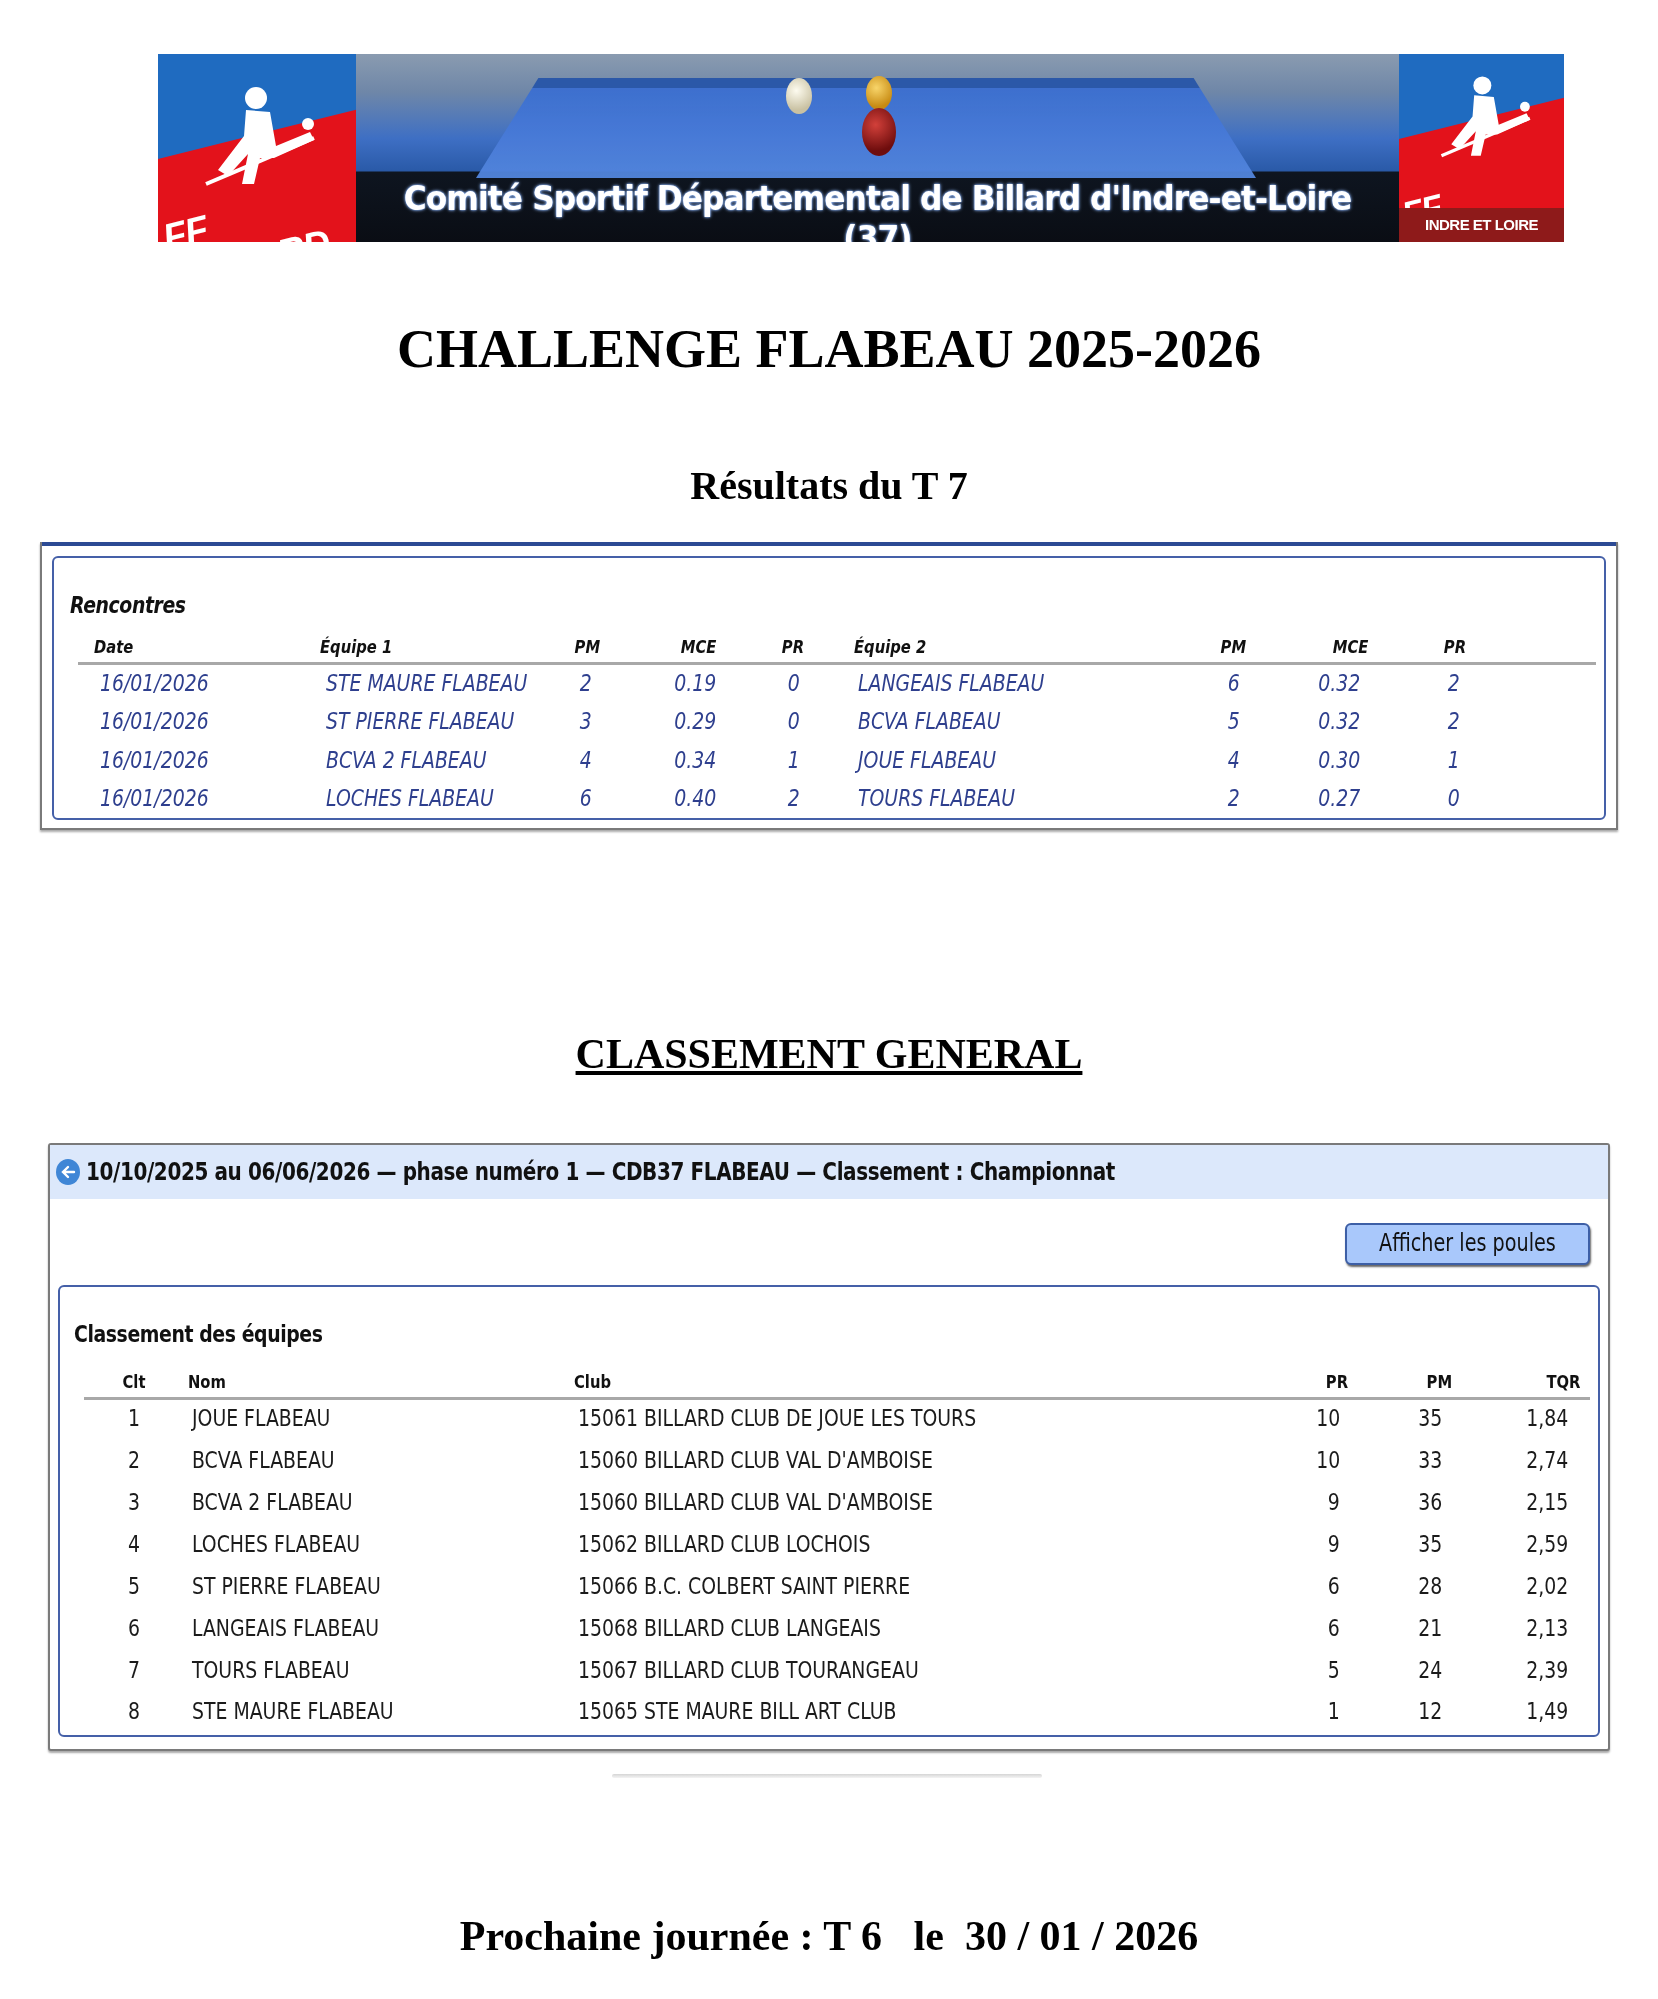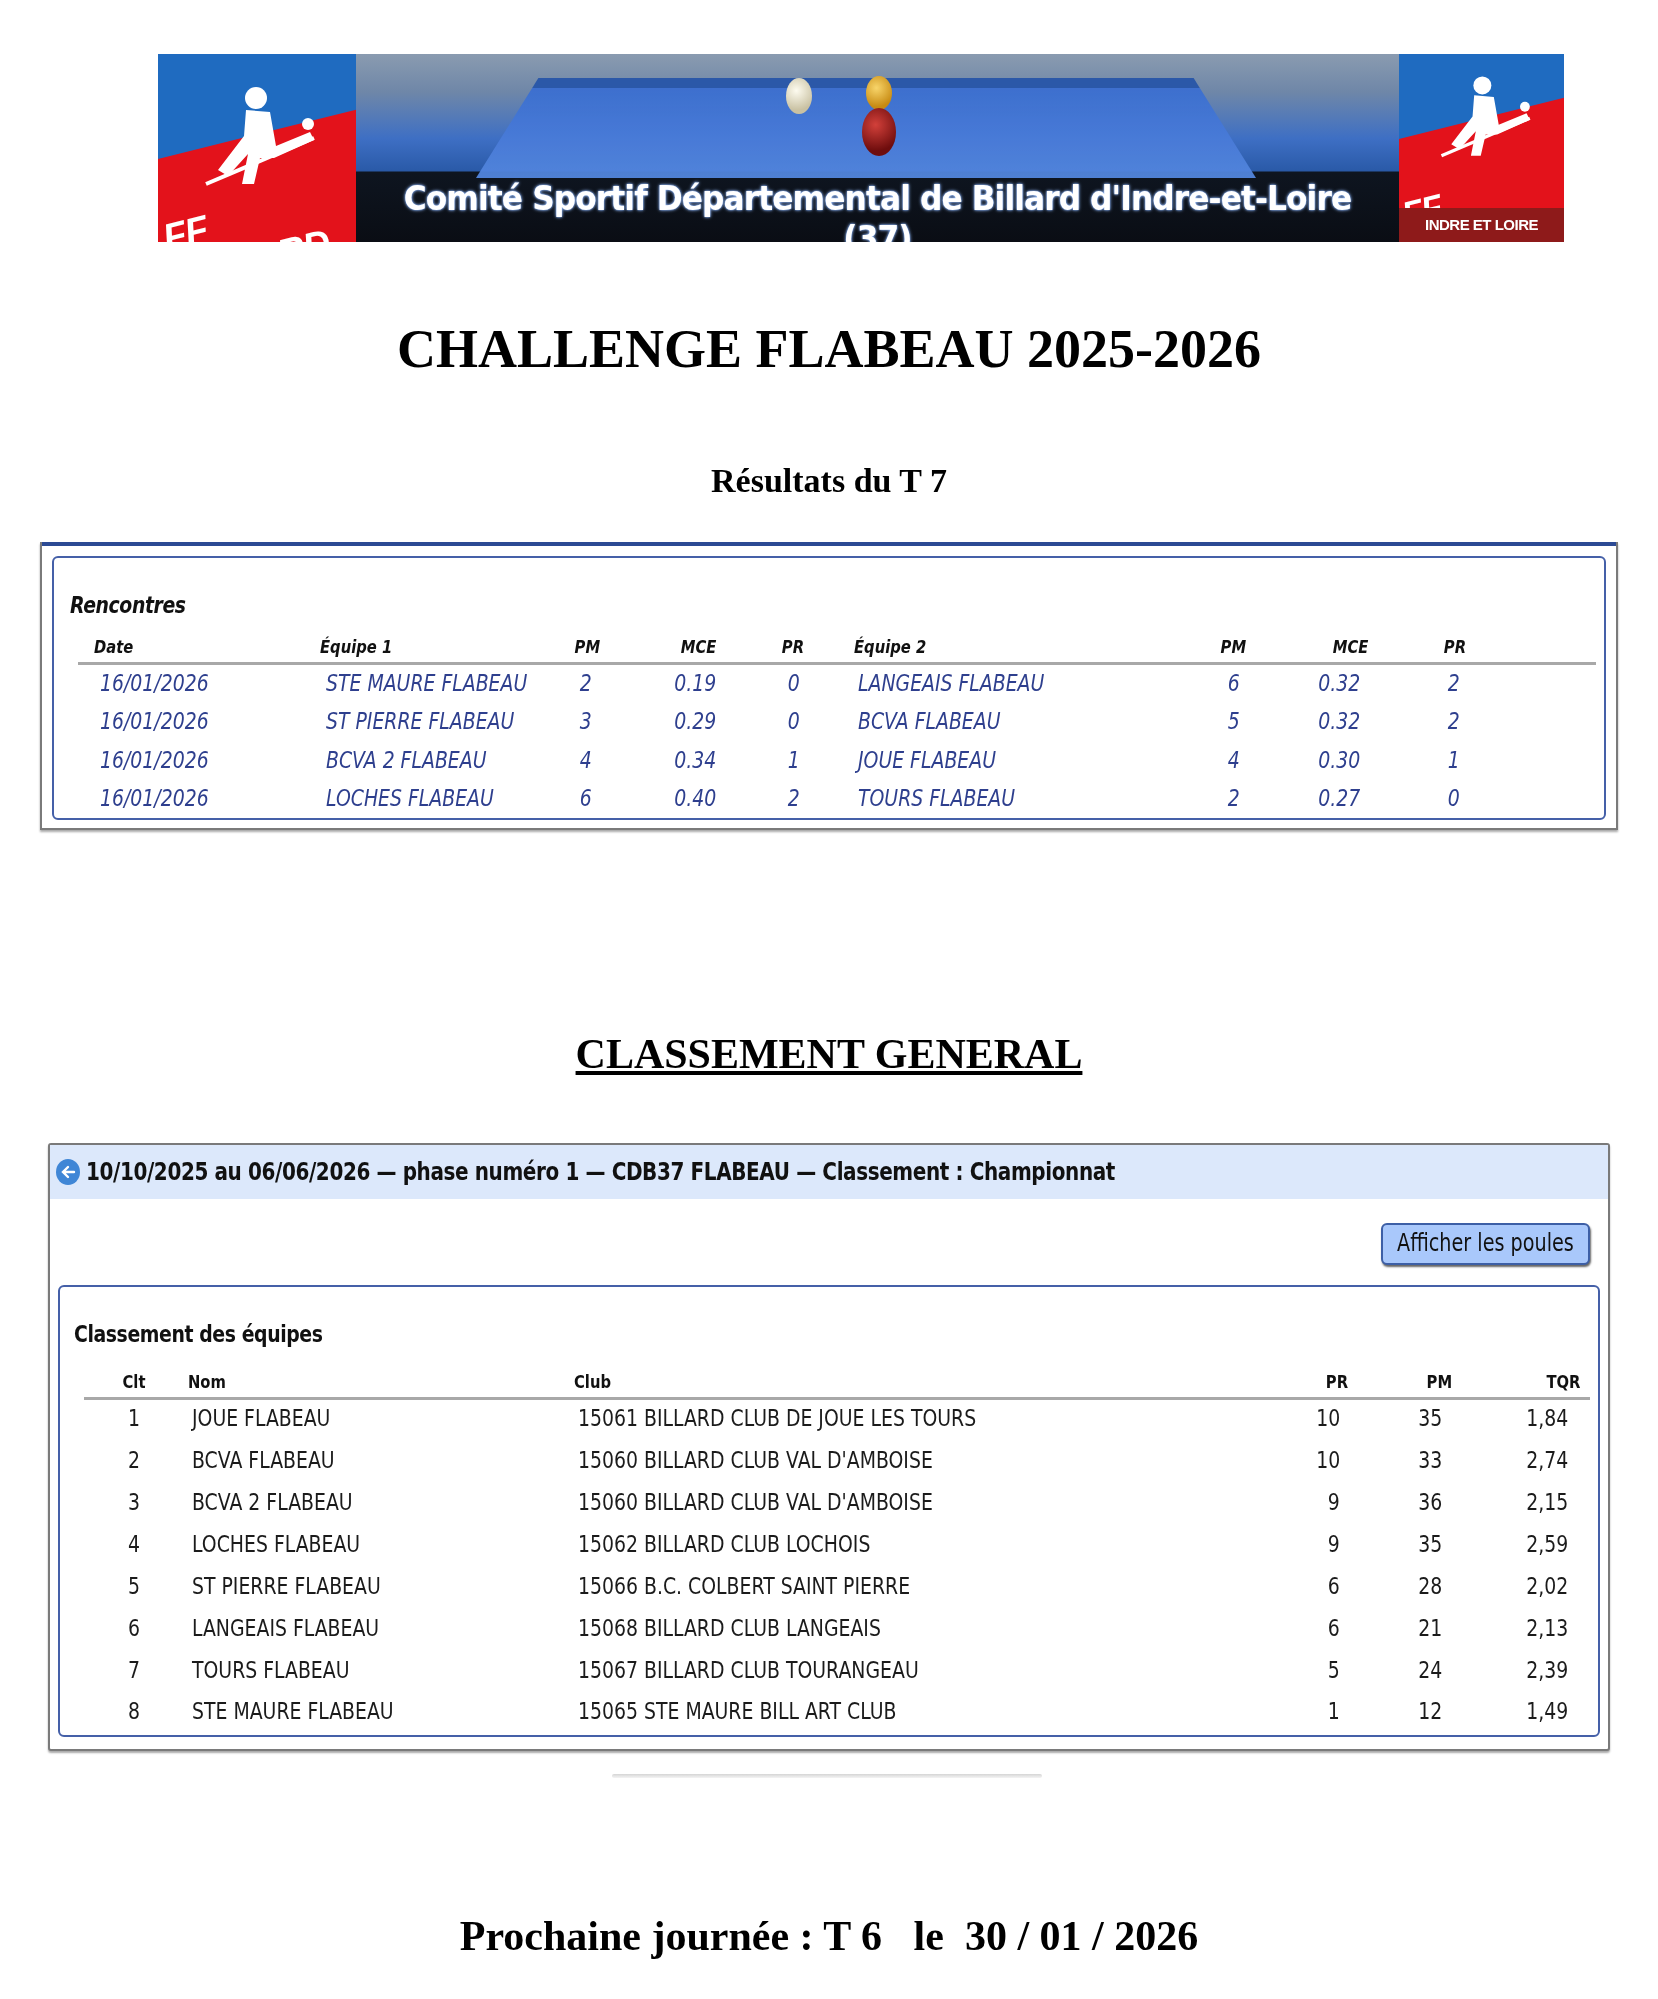--- a/index.html
+++ b/index.html
@@ -20,21 +20,21 @@
   .ball.red { left: 506px; top: 54px; width: 34px; height: 48px; background: radial-gradient(circle at 40% 35%, #d2403a, #6e0d0d 70%); }
   .banner-caption { position: absolute; left: 0; right: 0; top: 124px; text-align: center; color: #ffffff; font-family: "DejaVu Sans", sans-serif; font-weight: bold; font-size: 34px; letter-spacing: -1px; text-shadow: 0 0 4px #9fc3ff, 0 0 2px #6aa0ff; transform: scaleX(0.92); }
   .logo-right { width: 165px; height: 188px; position: relative; background: #1f6bc0; overflow: hidden; }
   .logo-right .red { position: absolute; left: -20px; top: 90px; width: 230px; height: 120px; background: #e3121b; transform: rotate(-14deg); transform-origin: left top; }
   .logo-right .band { position: absolute; left: 0; bottom: 0; width: 100%; height: 34px; background: #8e1a1a; color: #ffffff; font-size: 15px; font-weight: bold; text-align: center; line-height: 34px; letter-spacing: -0.5px; }
   .logo-right .logo-text { left: 6px; top: 122px; font-size: 34px; }
   .logo-right .player { position: absolute; left: 30px; top: 20px; width: 110px; height: 90px; }
 
   
   .title { position: absolute; left: 0; width: 1658px; top: 318px; text-align: center; font-family: "Liberation Serif", serif; font-weight: bold; font-size: 54px; color: #000; }
-  .subtitle { position: absolute; left: 0; width: 1658px; top: 462px; text-align: center; font-family: "Liberation Serif", serif; font-weight: bold; font-size: 34px; color: #000; }
+  .subtitle { position: absolute; left: 0; width: 1658px; top: 462px; text-align: center; font-family: "Liberation Serif", serif; font-weight: bold; font-size: 40px; color: #000; }
   .section-title { position: absolute; left: 0; width: 1658px; top: 1030px; text-align: center; font-family: "Liberation Serif", serif; font-weight: bold; font-size: 42px; color: #000; text-decoration: underline; }
   .next-day { position: absolute; left: 0; width: 1658px; top: 1912px; text-align: center; font-family: "Liberation Serif", serif; font-weight: bold; font-size: 42px; color: #000; white-space: pre; }
 
   
   .outer-frame { position: absolute; border: 2px solid #7a7a7a; border-top: none; box-shadow: 0 2px 2px #aaa; background: #fff; }
   .r-outer { left: 40px; top: 542px; width: 1574px; height: 286px; font-style: italic; }
   .r-outer .topline { position: absolute; left: 0; right: 0; top: 0; height: 4px; background: #2c4a94; }
   .inner-panel { position: absolute; border: 2px solid #4560a8; border-radius: 6px; background: #fff; }
   .r-inner { left: 10px; top: 14px; width: 1550px; height: 260px; }
   .panel-heading { position: absolute; font-family: "DejaVu Sans", sans-serif; font-weight: bold; font-size: 23px; color: #111; transform: scaleX(0.82); transform-origin: left center; letter-spacing: -0.5px; }
@@ -48,21 +48,21 @@
   .right { transform-origin: right center; text-align: right; }
   .left { transform-origin: left center; }
   .center { transform-origin: center center; text-align: center; }
 
   
   .c-outer { left: 48px; top: 1143px; width: 1558px; height: 604px; border: 2px solid #7a7a7a; border-radius: 3px; box-shadow: 0 2px 2px #aaa; }
   .c-header { position: absolute; left: 0; right: 0; top: 0; height: 54px; background: #dce8fb; }
   .c-header .back-icon { position: absolute; left: 6px; top: 14px; width: 24px; height: 26px; border-radius: 50%; background: #3f86d6; }
   .c-header .back-icon svg { position: absolute; left: 4px; top: 5px; }
   .c-header .c-title { position: absolute; left: 36px; top: 12px; font-family: "DejaVu Sans", sans-serif; font-weight: bold; font-size: 25px; color: #111; transform: scaleX(0.80); transform-origin: left center; white-space: nowrap; letter-spacing: -0.5px; }
-  .poules-btn { position: absolute; right: 18px; top: 78px; height: 38px; padding: 0 8px; background: #a9c8fb; border: 2px solid #3d5fa6; border-radius: 6px; box-shadow: 1px 2px 2px #666; font-family: "DejaVu Sans", sans-serif; font-size: 24px; color: #111; line-height: 36px; cursor: pointer; }
+  .poules-btn { position: absolute; right: 18px; top: 78px; height: 38px; padding: 0 26px; background: #a9c8fb; border: 2px solid #3d5fa6; border-radius: 6px; box-shadow: 1px 2px 2px #666; font-family: "DejaVu Sans", sans-serif; font-size: 24px; color: #111; line-height: 36px; cursor: pointer; }
   .poules-btn span { display: inline-block; transform: scaleX(0.80); transform-origin: center; white-space: nowrap; margin: 0 -16px; }
   .c-inner { left: 8px; top: 140px; width: 1538px; height: 448px; }
   .c-inner .panel-heading { left: 14px; top: 34px; }
   .c-row .cell { font-size: 23px; color: #1b1b1b; }
 
   .shadow-line { position: absolute; left: 612px; top: 1774px; width: 430px; height: 4px; background: linear-gradient(180deg, #d5d5d5, #f4f4f4); border-radius: 2px; }
 </style>
 </head>
 <body>
 

